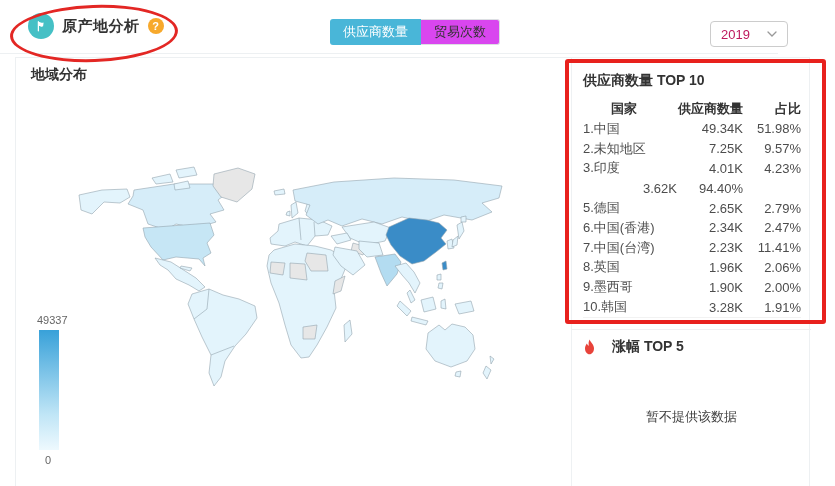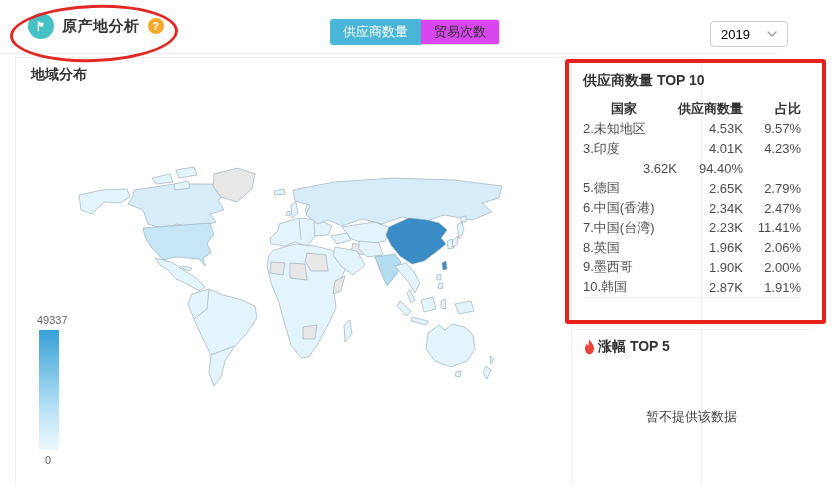--- a/index.html
+++ b/index.html
@@ -18,24 +18,24 @@
   .annotation-ellipse{position:absolute;left:10px;top:5px;width:162px;height:51px;
               border:3px solid #e32724;border-radius:50%;transform:rotate(-2deg);pointer-events:none;z-index:30;}
 
   .segmented{position:absolute;left:330px;top:19px;display:flex;height:26px;font-size:13px;}
   .seg-btn{display:flex;align-items:center;padding:0 13px;cursor:pointer;box-sizing:border-box;}
   .seg-active{background:#49b6d8;color:#fff;border-radius:3px 0 0 3px;}
   .seg-inactive{background:#d946ef;color:#333;border:1px solid #dcdfe2;border-left:none;border-radius:0 3px 3px 0;}
 
   .year-select{position:absolute;left:710px;top:21px;width:78px;height:26px;box-sizing:border-box;
                border:1px solid #ccc;border-radius:4px;display:flex;align-items:center;
-               justify-content:space-between;padding:0 10px;font-size:13px;color:#000000;cursor:pointer;background:#fff;}
+               justify-content:space-between;padding:0 10px;font-size:13px;color:#be185d;cursor:pointer;background:#fff;}
 
   
-  .content-card{position:absolute;left:15px;top:57px;width:687px;height:429px;background:#fff;
+  .content-card{position:absolute;left:15px;top:57px;width:795px;height:429px;background:#fff;
                 border:1px solid #edf0f2;border-bottom:none;box-sizing:border-box;}
   .map-title{position:absolute;left:15px;top:8px;font-size:14px;font-weight:bold;color:#333;}
   .map-svg{position:absolute;left:8px;top:36px;}
   .map-svg path,.map-svg rect{stroke:#93a5ae;stroke-width:.6;}
   .c-pale{fill:#e3f4fc}.c-pale2{fill:#d6edf9}.c-usa{fill:#c6e6f5}
   .c-india{fill:#b3dcf1}.c-gray{fill:#e7e7e7}.c-china{fill:#3a8cc7}
   .innerline{fill:none;stroke:#9fb0b9;stroke-width:.5;}
 
   .legend-max{position:absolute;left:21px;top:256px;font-size:11px;color:#666;}
   .legend-bar{position:absolute;left:23px;top:272px;width:20px;height:120px;
@@ -45,21 +45,21 @@
   .v-divider{position:absolute;left:555px;top:0;bottom:0;width:0;border-left:1px solid #eef1f3;}
 
   
   .right-col{position:absolute;left:556px;top:0;width:239px;height:100%;}
   .top10-title{position:absolute;left:11px;top:14px;font-size:14px;font-weight:bold;color:#333;}
   .top10-table{position:absolute;left:11px;top:40px;width:218px;border-bottom:1px solid #f2f2f2;}
   .trow{display:grid;grid-template-columns:1fr 66px 58px;align-items:center;height:19.8px;font-size:13px;color:#4d4d4d;}
   .trow .num{text-align:right;}
   .thead{font-weight:bold;color:#333;height:21px;padding-left:28px;}
   .sec-divider{position:absolute;left:0;right:0;top:271px;border-top:1px solid #f0f0f2;}
-  .rise-header{position:absolute;left:11px;top:280px;display:flex;align-items:center;gap:2px;
+  .rise-header{position:absolute;left:11px;top:280px;display:flex;align-items:center;gap:16px;
                font-size:14px;font-weight:bold;color:#333;}
   .empty-text{position:absolute;left:0;width:100%;top:350px;text-align:center;font-size:13px;color:#404040;}
 
   .annotation-rect{position:absolute;left:565px;top:59px;width:261px;height:265px;box-sizing:border-box;
                    border:4px solid #e8211d;border-radius:3px;pointer-events:none;z-index:30;}
 </style>
 </head>
 <body>
 
 <div class="header">
@@ -162,22 +162,27 @@
   <div class="right-col">
     <div class="top10-title">供应商数量 TOP 10</div>
 
     <div class="top10-table">
       <div class="trow thead">
         <span>国家</span>
         <span class="num">供应商数量</span>
         <span class="num">占比</span>
       </div>
       <div class="trow">
+        <span>1.中国</span>
+        <span class="num">49.34K</span>
+        <span class="num">51.98%</span>
+      </div>
+      <div class="trow">
         <span>2.未知地区</span>
-        <span class="num">4.53K</span>
+        <span class="num">7.25K</span>
         <span class="num">9.57%</span>
       </div>
       <div class="trow">
         <span>3.印度</span>
         <span class="num">4.01K</span>
         <span class="num">4.23%</span>
       </div>
       <div class="trow">
         <span class="num">3.62K</span>
         <span class="num">94.40%</span>
@@ -202,21 +207,21 @@
         <span class="num">1.96K</span>
         <span class="num">2.06%</span>
       </div>
       <div class="trow">
         <span>9.墨西哥</span>
         <span class="num">1.90K</span>
         <span class="num">2.00%</span>
       </div>
       <div class="trow">
         <span>10.韩国</span>
-        <span class="num">2.87K</span>
+        <span class="num">3.28K</span>
         <span class="num">1.91%</span>
       </div>
     </div>
 
     <div class="sec-divider"></div>
 
     <div class="rise-header">
       <span style="display:flex;">
         <svg width="13" height="16" viewBox="0 0 13 16">
           <path d="M6.5,0.5 C7.5,3.2 11,5.5 11,9.3 C11,12.8 9,15.3 6.5,15.3 C4,15.3 2,12.8 2,9.3 C2,7.3 3,5.9 3.9,4.4 C4.4,5.9 5.2,6.7 5.9,6.4 C5.2,4.4 5.8,2.3 6.5,0.5 Z" fill="#e8433a"></path>

